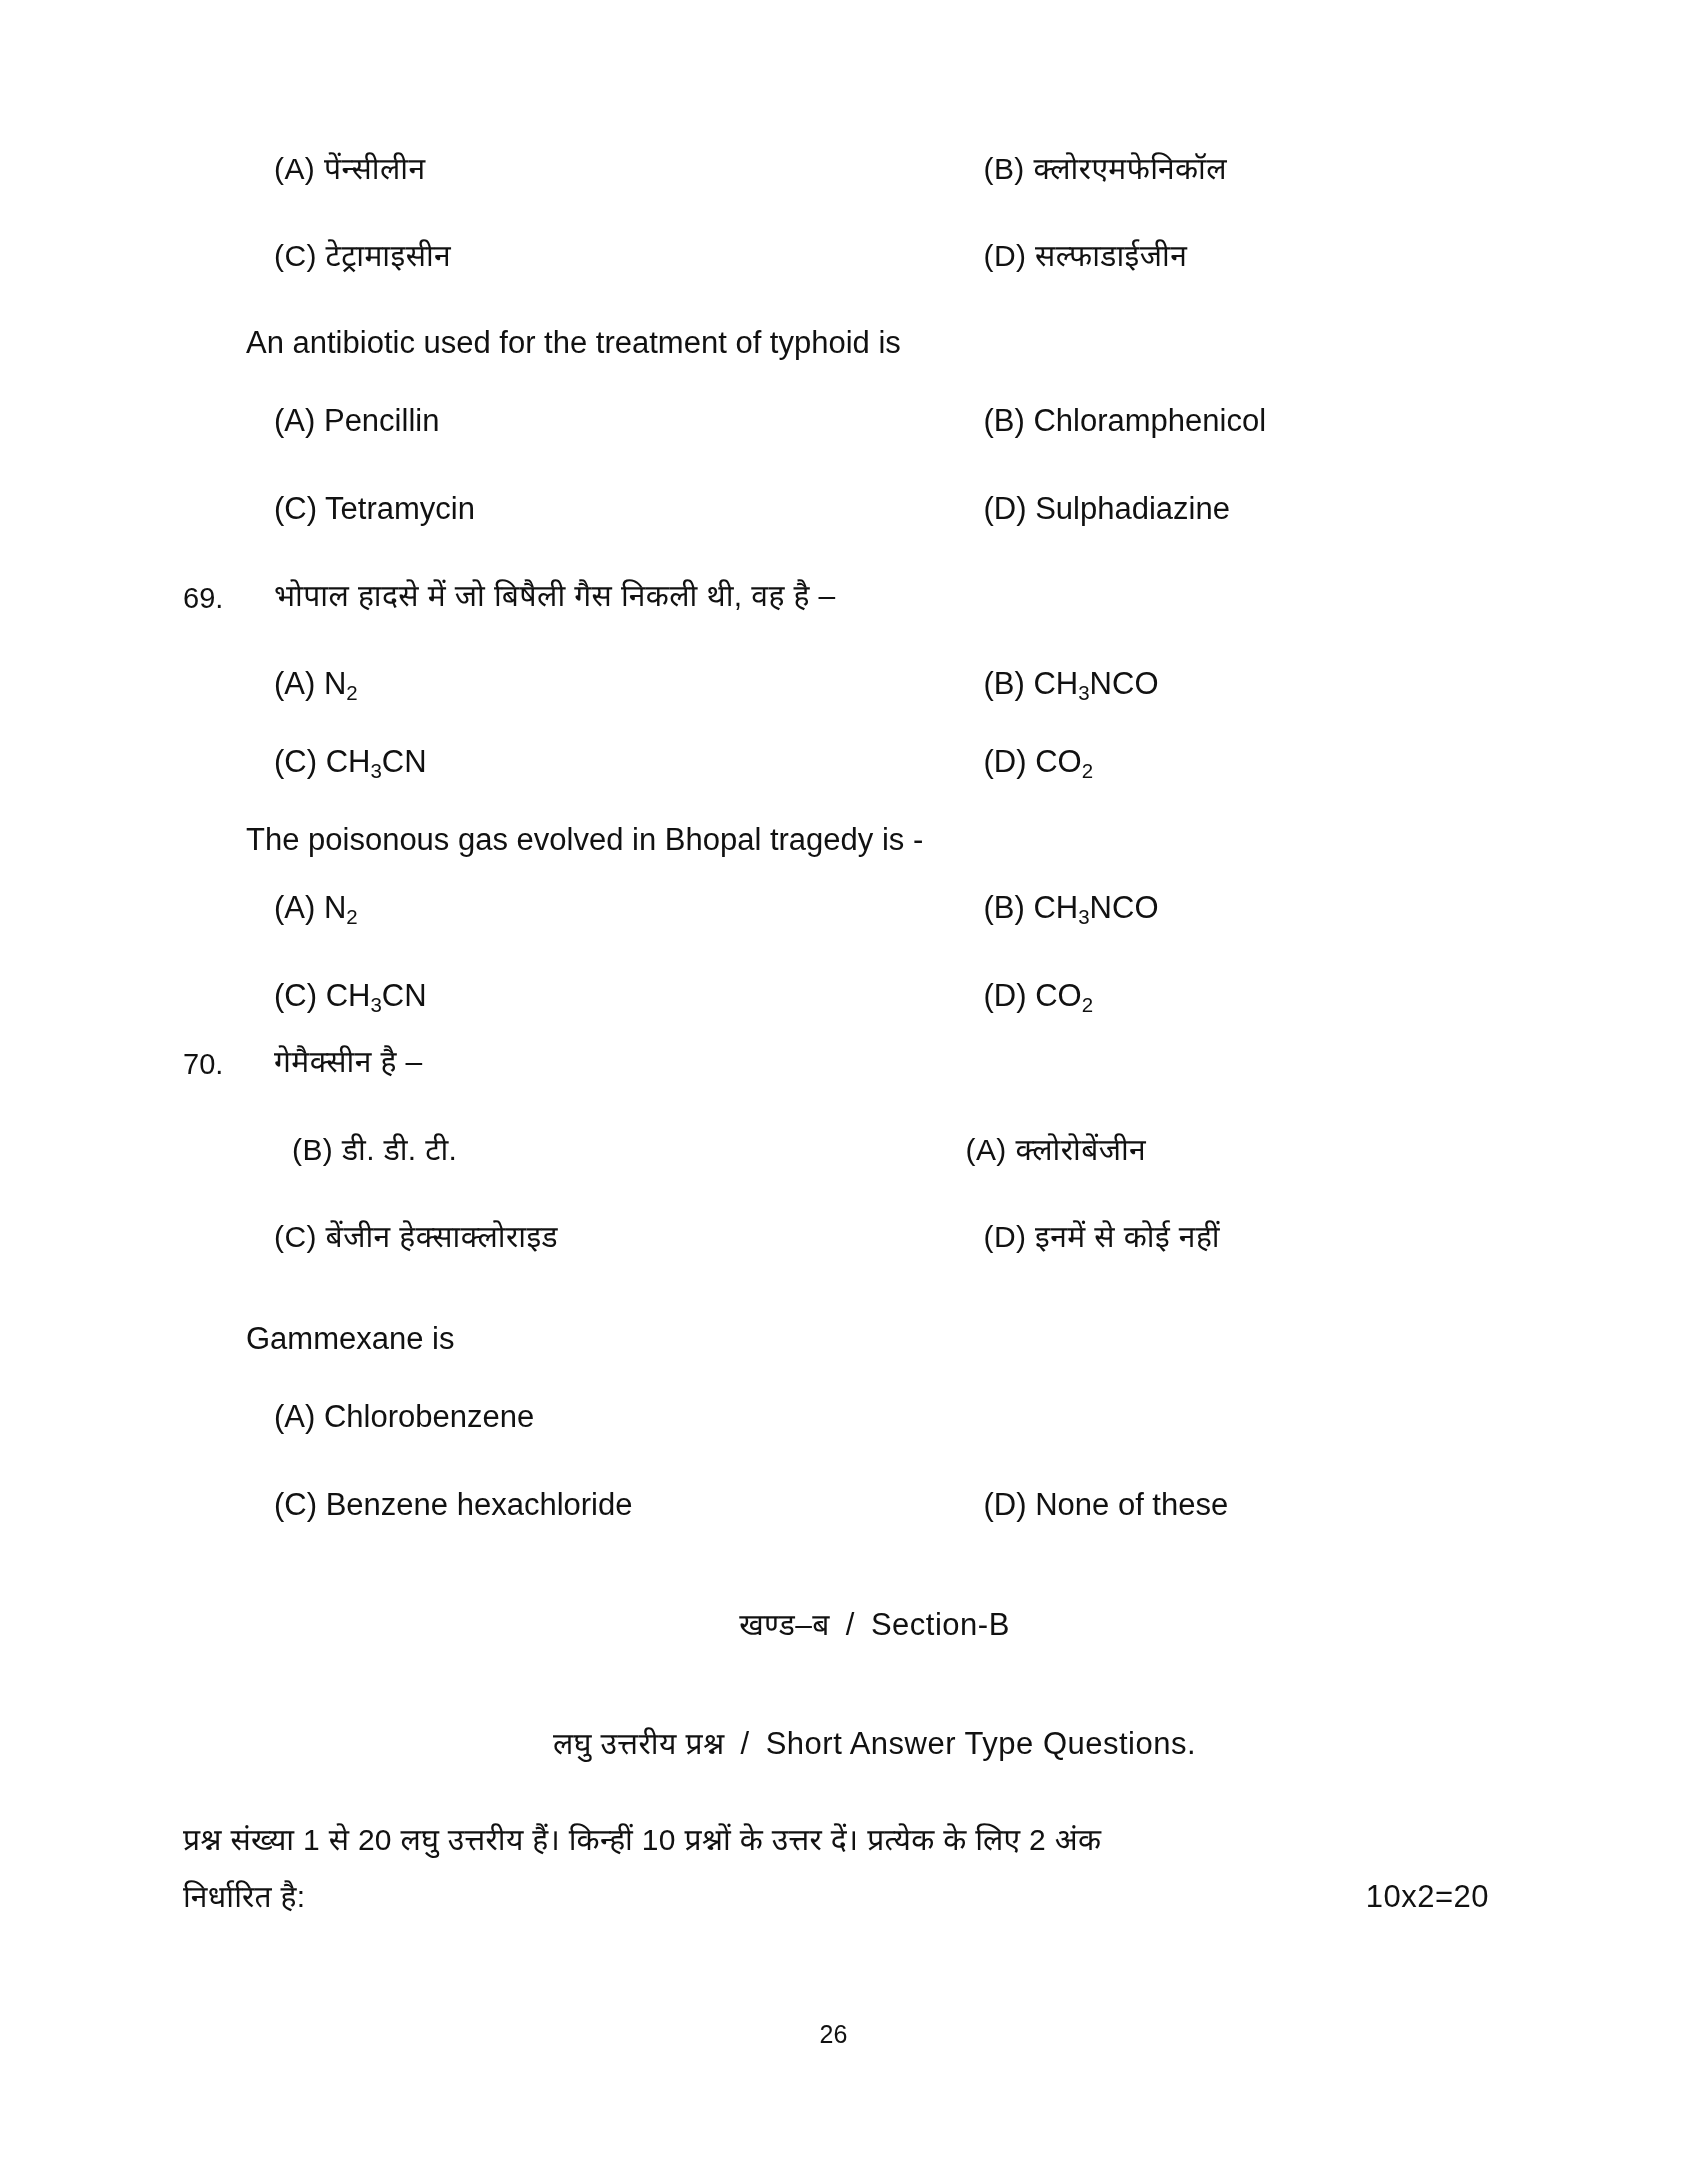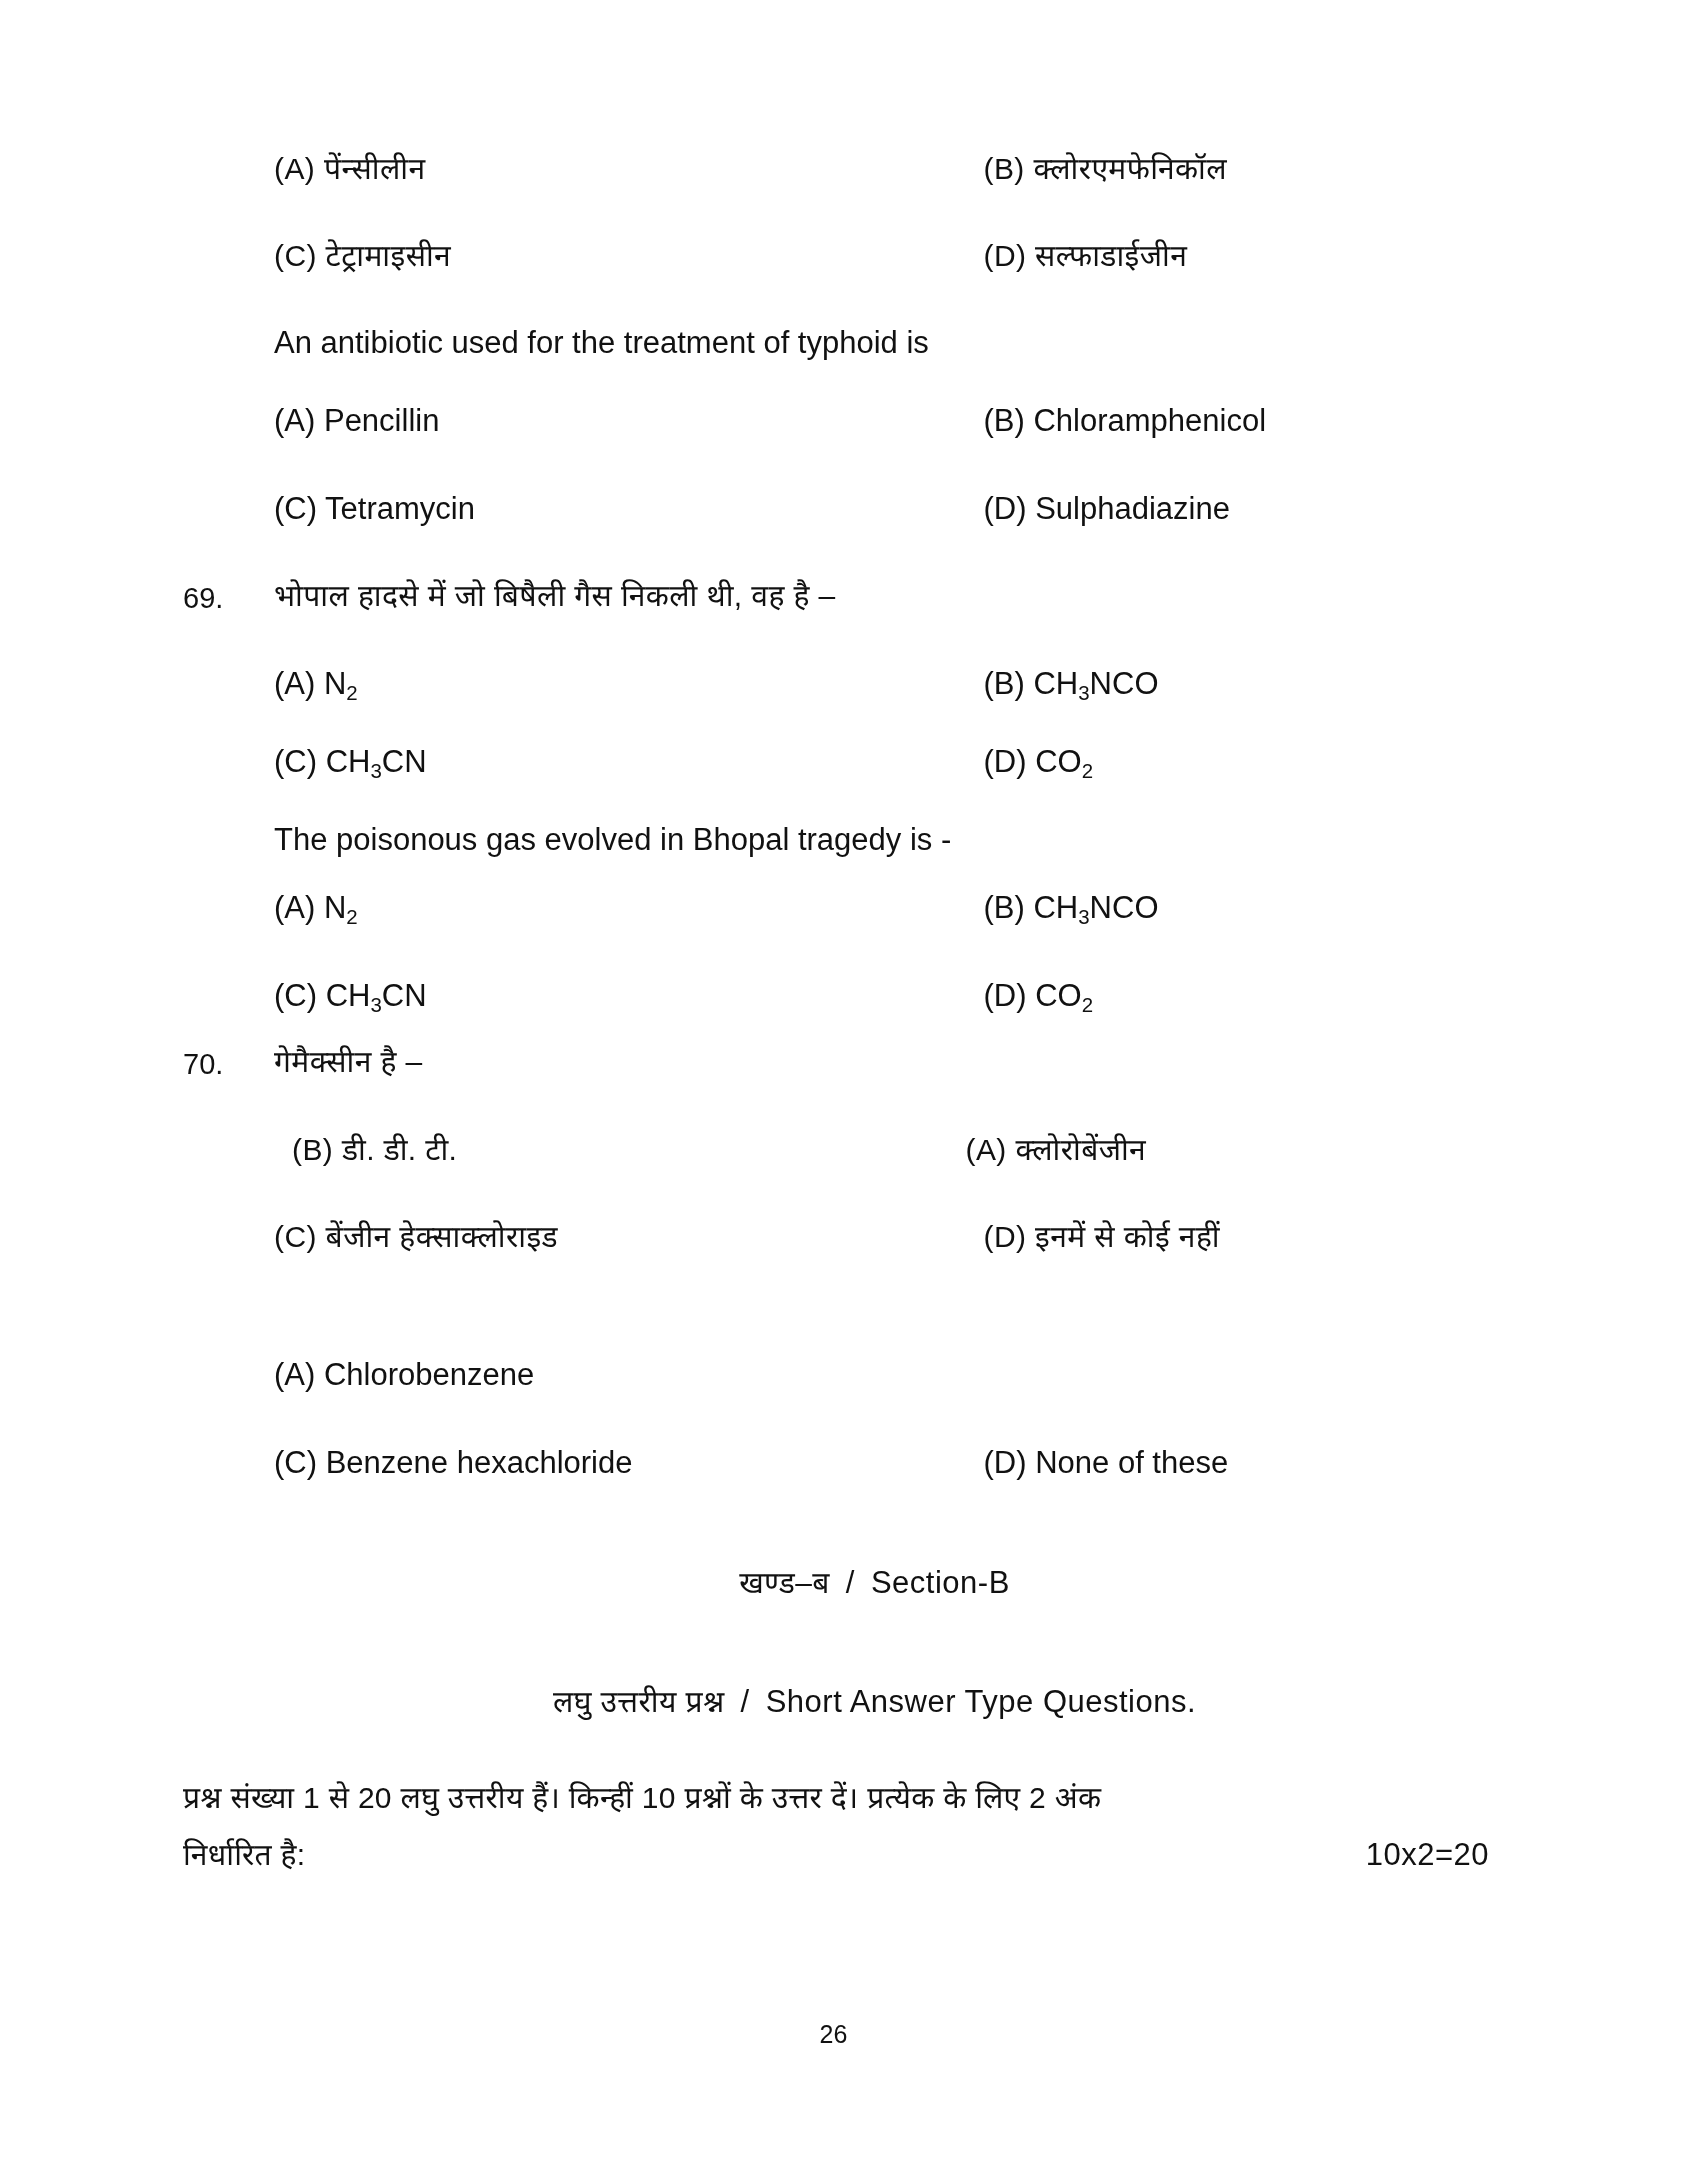--- a/index.html
+++ b/index.html
@@ -72,21 +72,21 @@
     white-space: nowrap;
   }
 
   
   .gap-sm { height: 26px; }
   .gap-md { height: 36px; }
   .gap-lg { height: 46px; }
   .gap-xl { height: 61px; }
 
   .stem {
-    margin-left: 91px;
+    margin-left: 63px;
   }
   .optpad {
     margin-left: 91px;
   }
 
   sub {
     font-size: 0.66em;
     vertical-align: -0.28em;
     line-height: 0;
   }
@@ -319,20 +319,21 @@
     <div class="opt-col right">
       <span class="hindi opt">
         <span>(D)</span>
         <span>इनमें से कोई नहीं</span>
       </span>
     </div>
   </div>
 
   <div class="gap-xl"></div>
 
+  <div class="stem eng">Gammexane is</div>
 
   <div class="gap-md"></div>
 
   <div class="opts optpad">
     <div class="opt-col">
       <span class="eng opt">
         <span>(A)</span>
         <span>Chlorobenzene</span>
       </span>
     </div>

